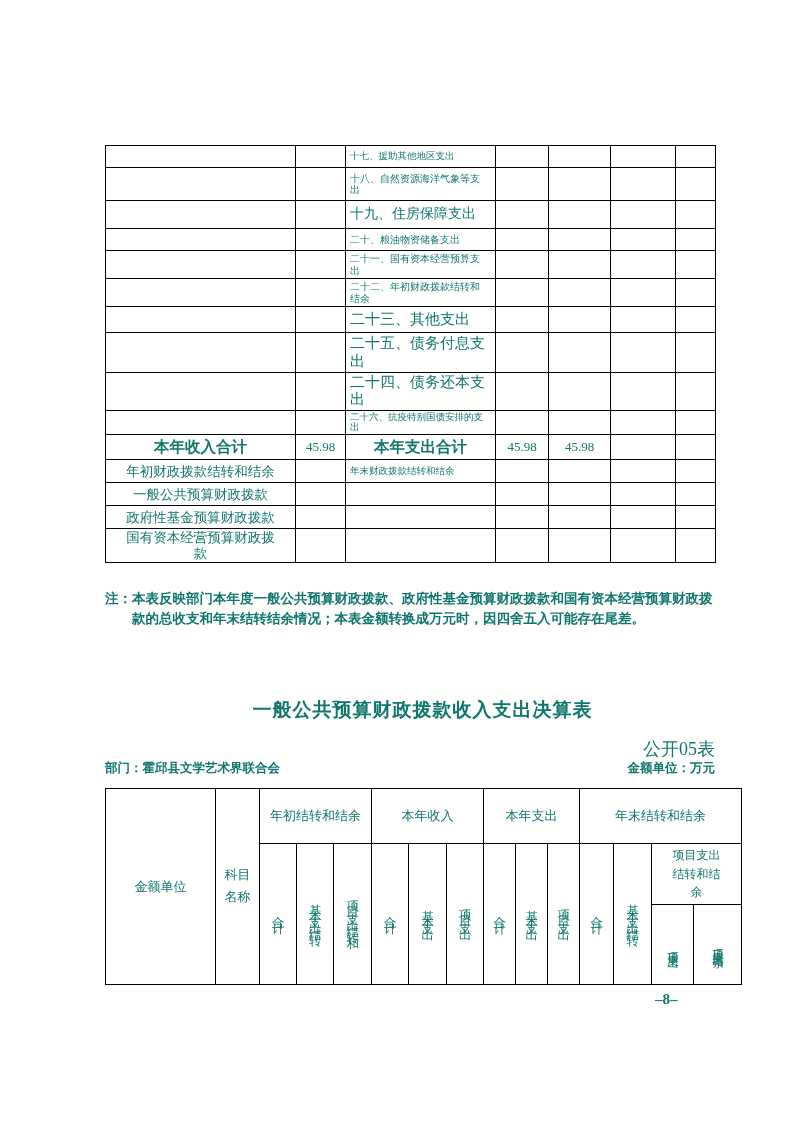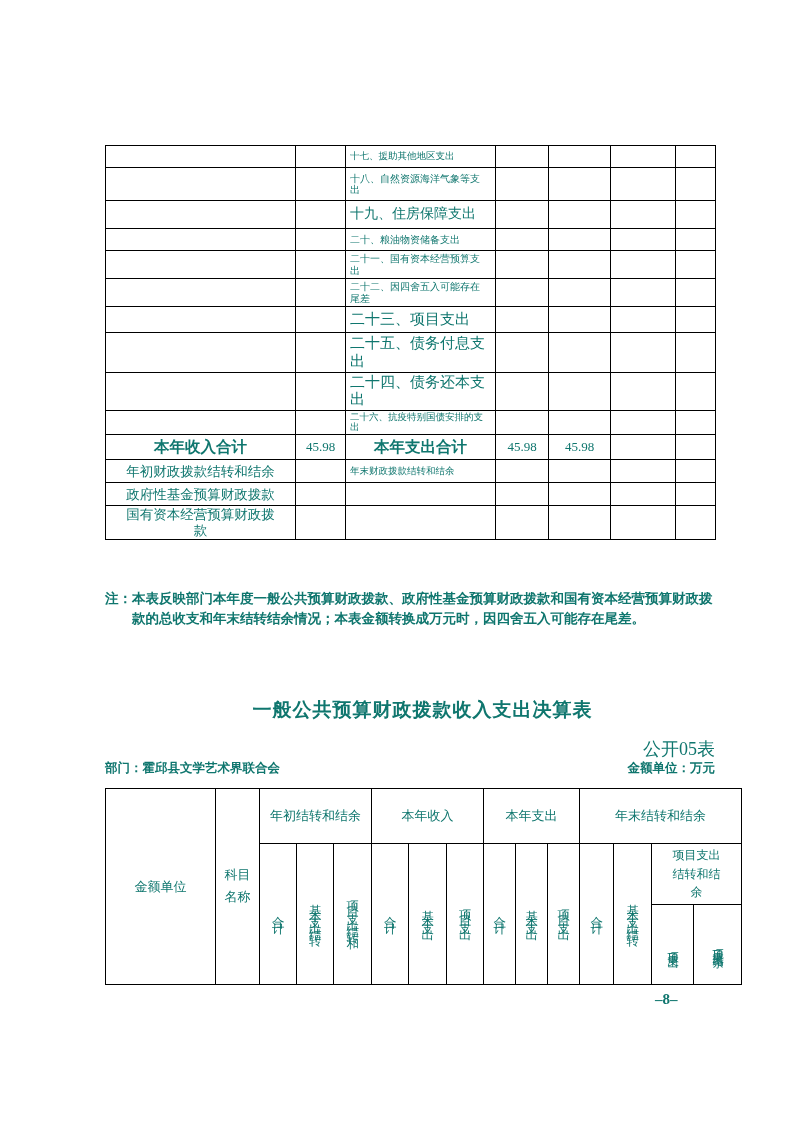--- a/index.html
+++ b/index.html
@@ -132,30 +132,30 @@
           <td></td>
         <td class="item fs10">二十一、国有资本经营预算支出</td>
         <td></td>
           <td></td>
           <td></td>
           <td></td>
       </tr>
       <tr style="height:28px">
         <td></td>
           <td></td>
-        <td class="item fs10">二十二、因四舍五入可能存在尾差</td>
+        <td class="item fs10">二十二、年初财政拨款结转和结余</td>
         <td></td>
           <td></td>
           <td></td>
           <td></td>
       </tr>
       <tr style="height:26px">
         <td></td>
           <td></td>
-        <td class="item fs15">二十三、项目支出</td>
+        <td class="item fs15">二十三、其他支出</td>
         <td></td>
           <td></td>
           <td></td>
           <td></td>
       </tr>
       <tr style="height:40px">
         <td></td>
           <td></td>
         <td class="item fs15">二十五、债务付息支出</td>
         <td></td>
@@ -187,20 +187,29 @@
         <td class="btot">本年支出合计</td>
         <td class="amt">45.98</td>
         <td class="amt">45.98</td>
         <td></td>
           <td></td>
       </tr>
       <tr style="height:23px">
         <td class="lbl">年初财政拨款结转和结余</td>
         <td></td>
         <td class="item fs9">年末财政拨款结转和结余</td>
+        <td></td>
+          <td></td>
+          <td></td>
+          <td></td>
+      </tr>
+      <tr style="height:23px">
+        <td class="lbl">一般公共预算财政拨款</td>
+        <td></td>
+          <td></td>
         <td></td>
           <td></td>
           <td></td>
           <td></td>
       </tr>
       <tr style="height:23px">
         <td class="lbl">政府性基金预算财政拨款</td>
         <td></td>
           <td></td>
         <td></td>

